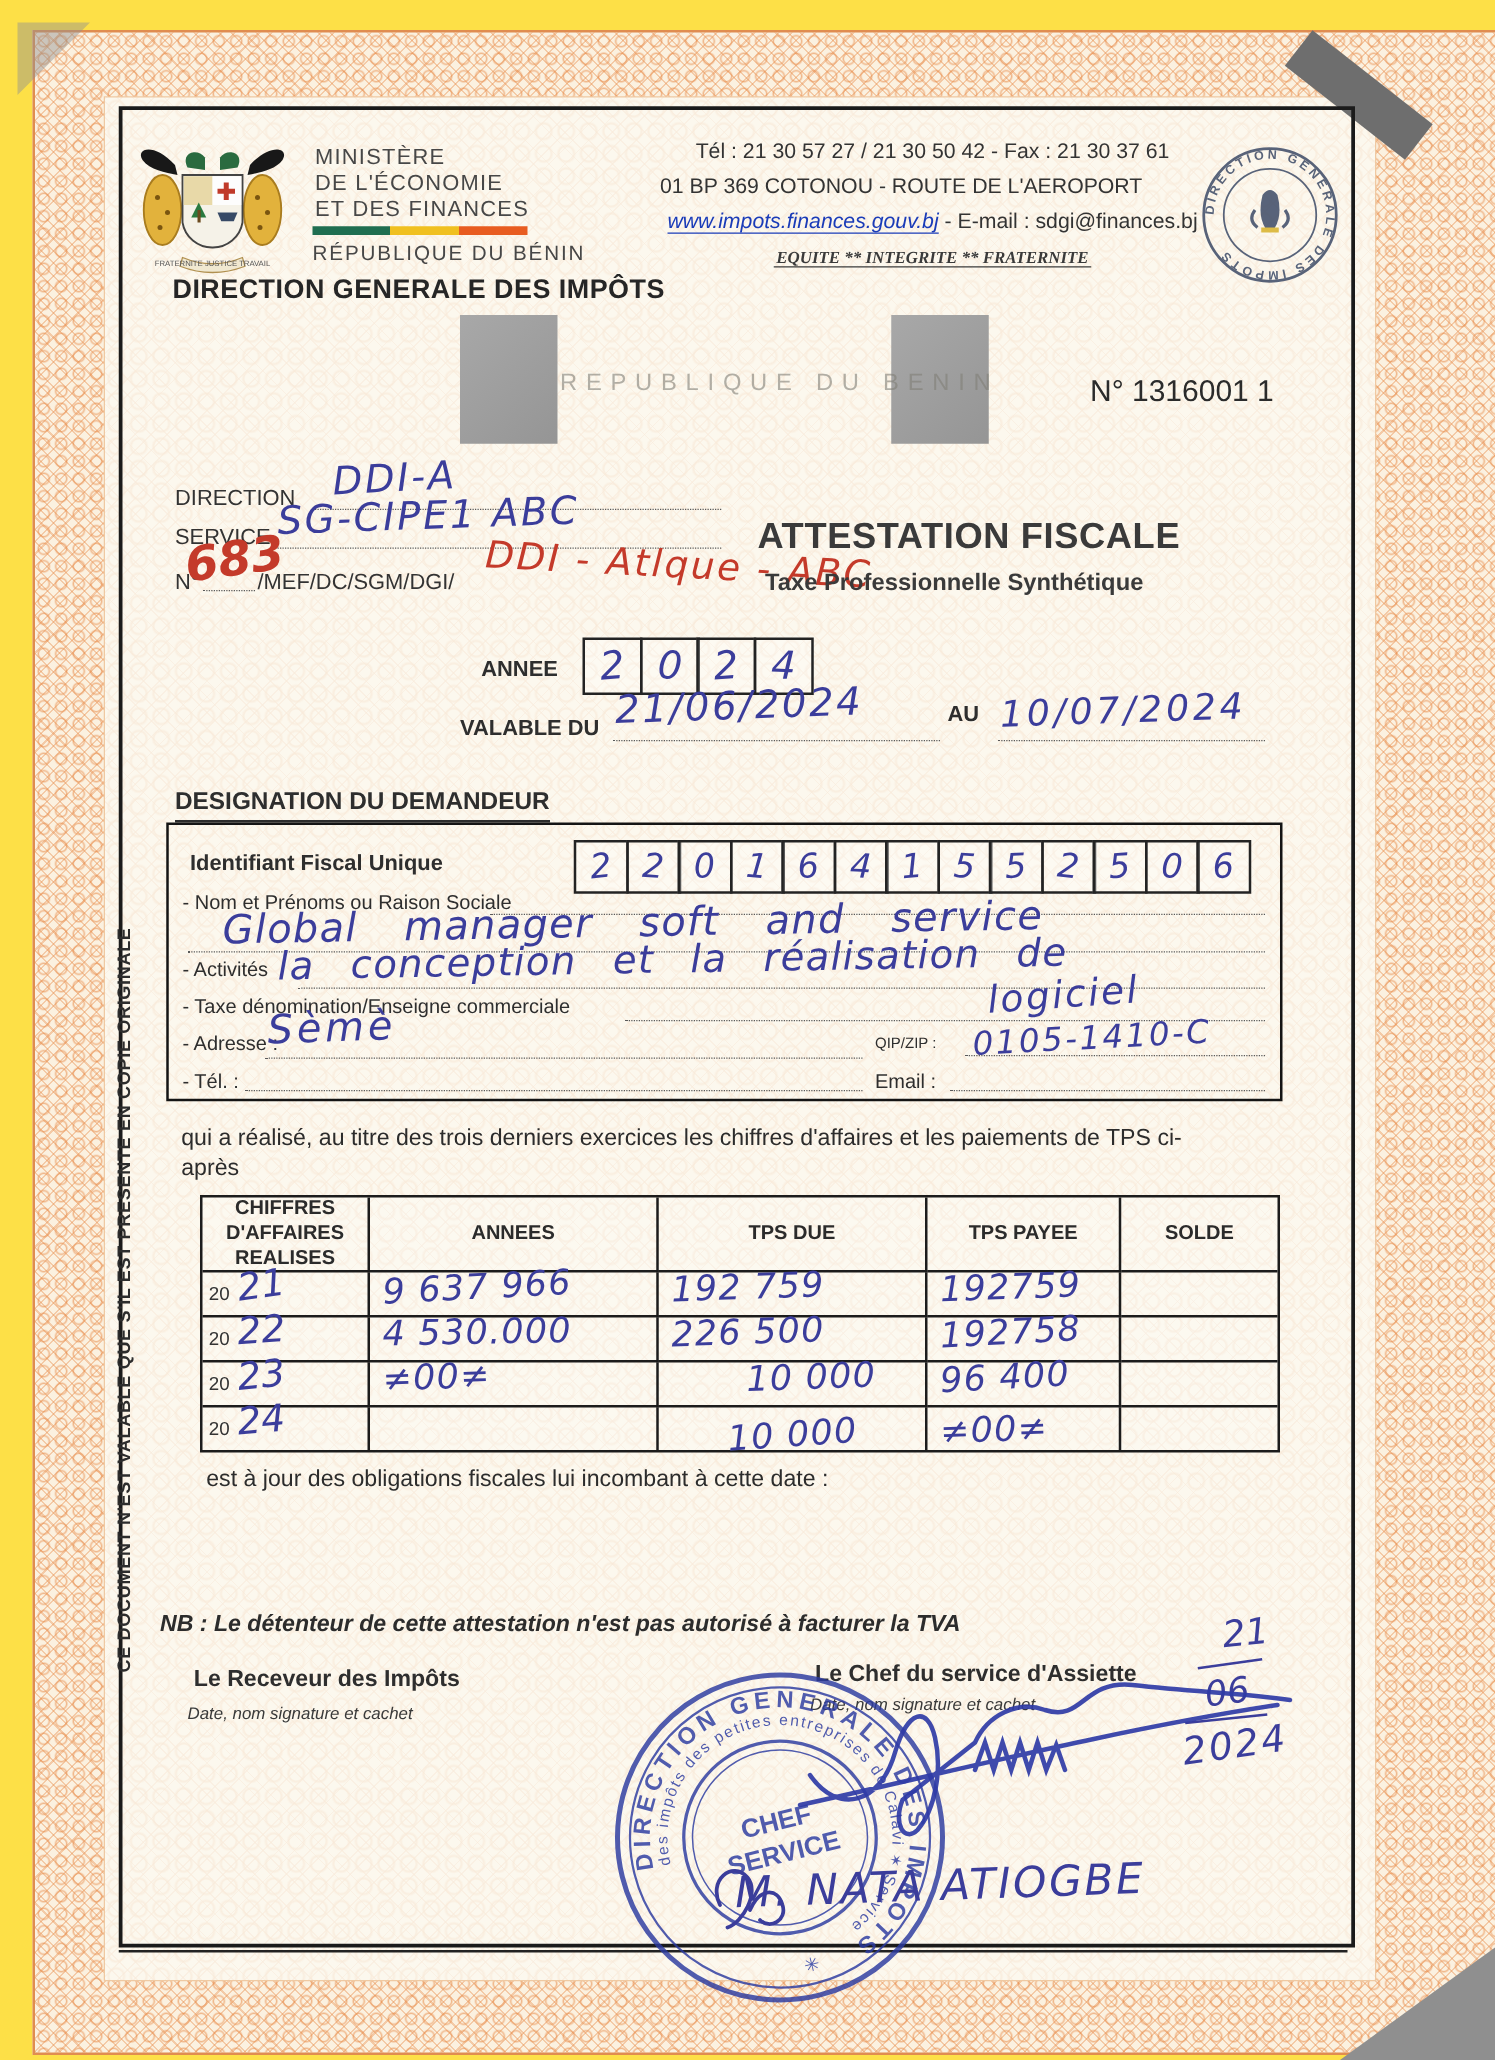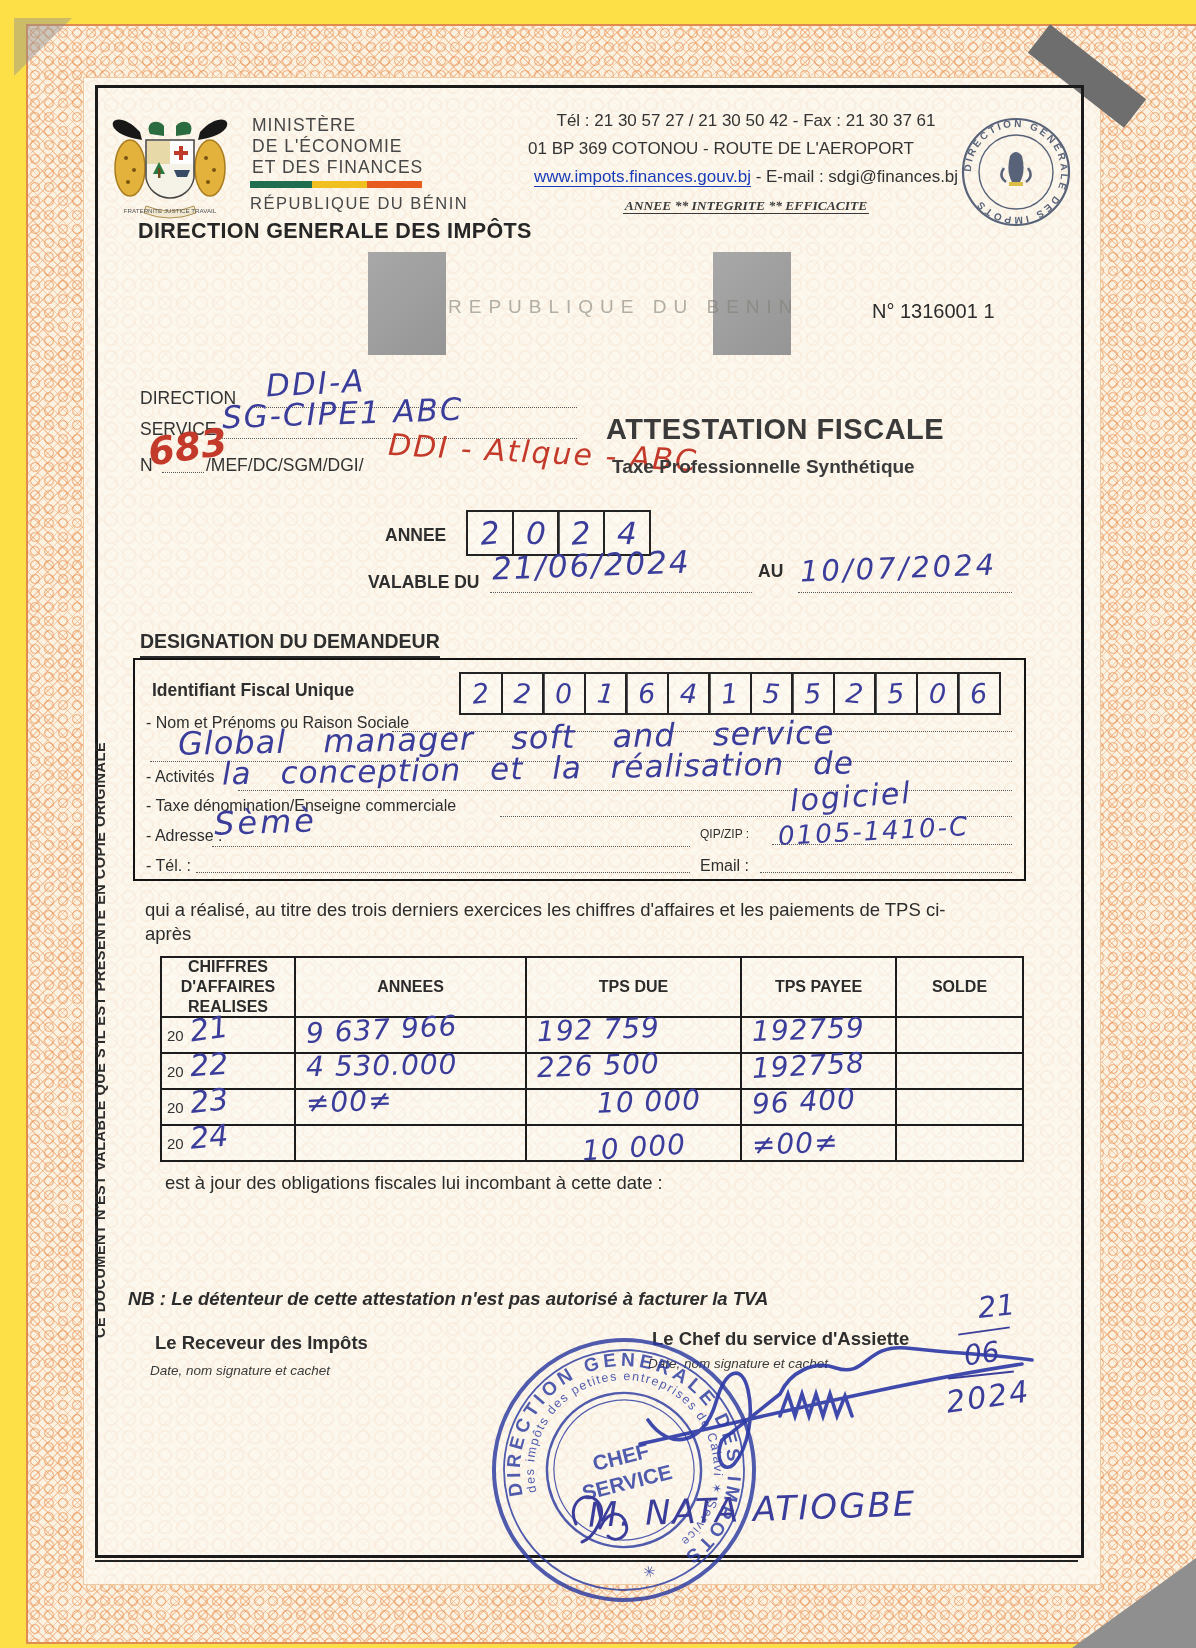--- a/index.html
+++ b/index.html
@@ -96,44 +96,44 @@
     <div>MINISTÈRE</div>
     <div>DE L'ÉCONOMIE</div>
     <div>ET DES FINANCES</div>
   </div>
   <div class="abs" style="left:250px;top:181px;width:172px;height:7px;background:linear-gradient(90deg,#1f6e50 0 36%,#f0c020 36% 68%,#e85c20 68% 100%);"></div>
   <div class="abs print" style="left:250px;top:194px;font-size:16.5px;letter-spacing:1.5px;color:#474747;">RÉPUBLIQUE DU BÉNIN</div>
 
   <div class="abs print" style="left:528px;top:111px;width:436px;text-align:center;font-size:17px;color:#333;">Tél : 21 30 57 27 / 21 30 50 42 - Fax : 21 30 37 61</div>
   <div class="abs print" style="left:528px;top:139px;width:436px;font-size:17px;color:#333;">01 BP 369 COTONOU - ROUTE DE L'AEROPORT</div>
   <div class="abs" style="left:528px;top:167px;width:436px;text-align:center;font-size:17px;color:#333;">
-    <span style="color:#1a3bb8;border-bottom:1.5px solid #1a3bb8;">www.impots.finances.gouv.bj</span><span> - E-mail : sdgi@finances.bj</span>
+    <span style="color:#1a3bb8;border-bottom:1.5px solid #1a3bb8;font-style:italic;">www.impots.finances.gouv.bj</span><span> - E-mail : sdgi@finances.bj</span>
   </div>
   <div class="abs" style="left:560px;top:198px;width:372px;text-align:center;font-family:'Liberation Serif',serif;font-style:italic;font-weight:bold;font-size:13.5px;color:#3a3a3a;">
-    <span style="border-bottom:1.3px solid #3a3a3a;padding:0 2px;">ANNEE ** INTEGRITE ** EFFICACITE</span>
+    <span style="border-bottom:1.3px solid #3a3a3a;padding:0 2px;">EQUITE ** INTEGRITE ** FRATERNITE</span>
   </div>
 
   <svg class="abs" style="left:960px;top:116px;opacity:.85;" width="112" height="112" viewBox="0 0 112 112">
     <circle cx="56" cy="56" r="53" fill="none" stroke="#3c4a66" stroke-width="2.2"></circle>
     <circle cx="56" cy="56" r="37" fill="none" stroke="#3c4a66" stroke-width="1.4"></circle>
     <defs>
         <path id="sealArc" d="M56,56 m-45,0 a45,45 0 1,1 90,0 a45,45 0 1,1 -90,0" fill="none"></path>
       </defs>
     <text font-size="10" font-weight="bold" fill="#3c4a66" letter-spacing="2.6"><textPath href="#sealArc">DIRECTION GENERALE DES IMPOTS</textPath></text>
     <path d="M50,40 q6,-8 12,0 q4,16 -2,26 q-4,4 -8,0 q-6,-10 -2,-26 Z" fill="#3c4a66"></path>
     <path d="M44,52 q-6,8 2,14 M68,52 q6,8 -2,14" stroke="#3c4a66" stroke-width="2.5" fill="none"></path>
     <rect x="49" y="66" width="14" height="4" fill="#d8b22a"></rect>
   </svg>
 
   <div class="abs print b" style="left:138px;top:219px;font-size:21.5px;color:#262626;letter-spacing:.4px;">DIRECTION GENERALE DES IMPÔTS</div>
 
   <div class="abs greybox" style="left:368px;top:252px;width:78px;height:103px;"></div>
   <div class="abs greybox" style="left:713px;top:252px;width:78px;height:103px;"></div>
   <div class="abs" style="left:448px;top:296px;font-size:19px;letter-spacing:7px;color:rgba(128,126,118,.6);">REPUBLIQUE DU BENIN</div>
-  <div class="abs print" style="left:872px;top:300px;font-size:20px;color:#2b2b2b;">N° 1316001 1</div>
+  <div class="abs print" style="left:872px;top:300px;font-size:24px;color:#2b2b2b;">N° 1316001 1</div>
 
   <div class="abs print" style="left:140px;top:388px;font-size:17.5px;color:#333;">DIRECTION</div>
   <div class="abs dot" style="left:252px;top:407px;width:325px;"></div>
   <div class="abs hw" style="left:266px;top:368px;font-size:31px;transform:rotate(-3deg);letter-spacing:2px;">DDI-A</div>
 
   <div class="abs print" style="left:140px;top:419px;font-size:17.5px;color:#333;">SERVICE</div>
   <div class="abs dot" style="left:222px;top:438px;width:355px;"></div>
   <div class="abs hw" style="left:222px;top:398px;font-size:31px;transform:rotate(-2deg);letter-spacing:2px;">SG-CIPE1 ABC</div>
 
   <div class="abs print" style="left:140px;top:455px;font-size:17.5px;color:#333;">N°</div>

